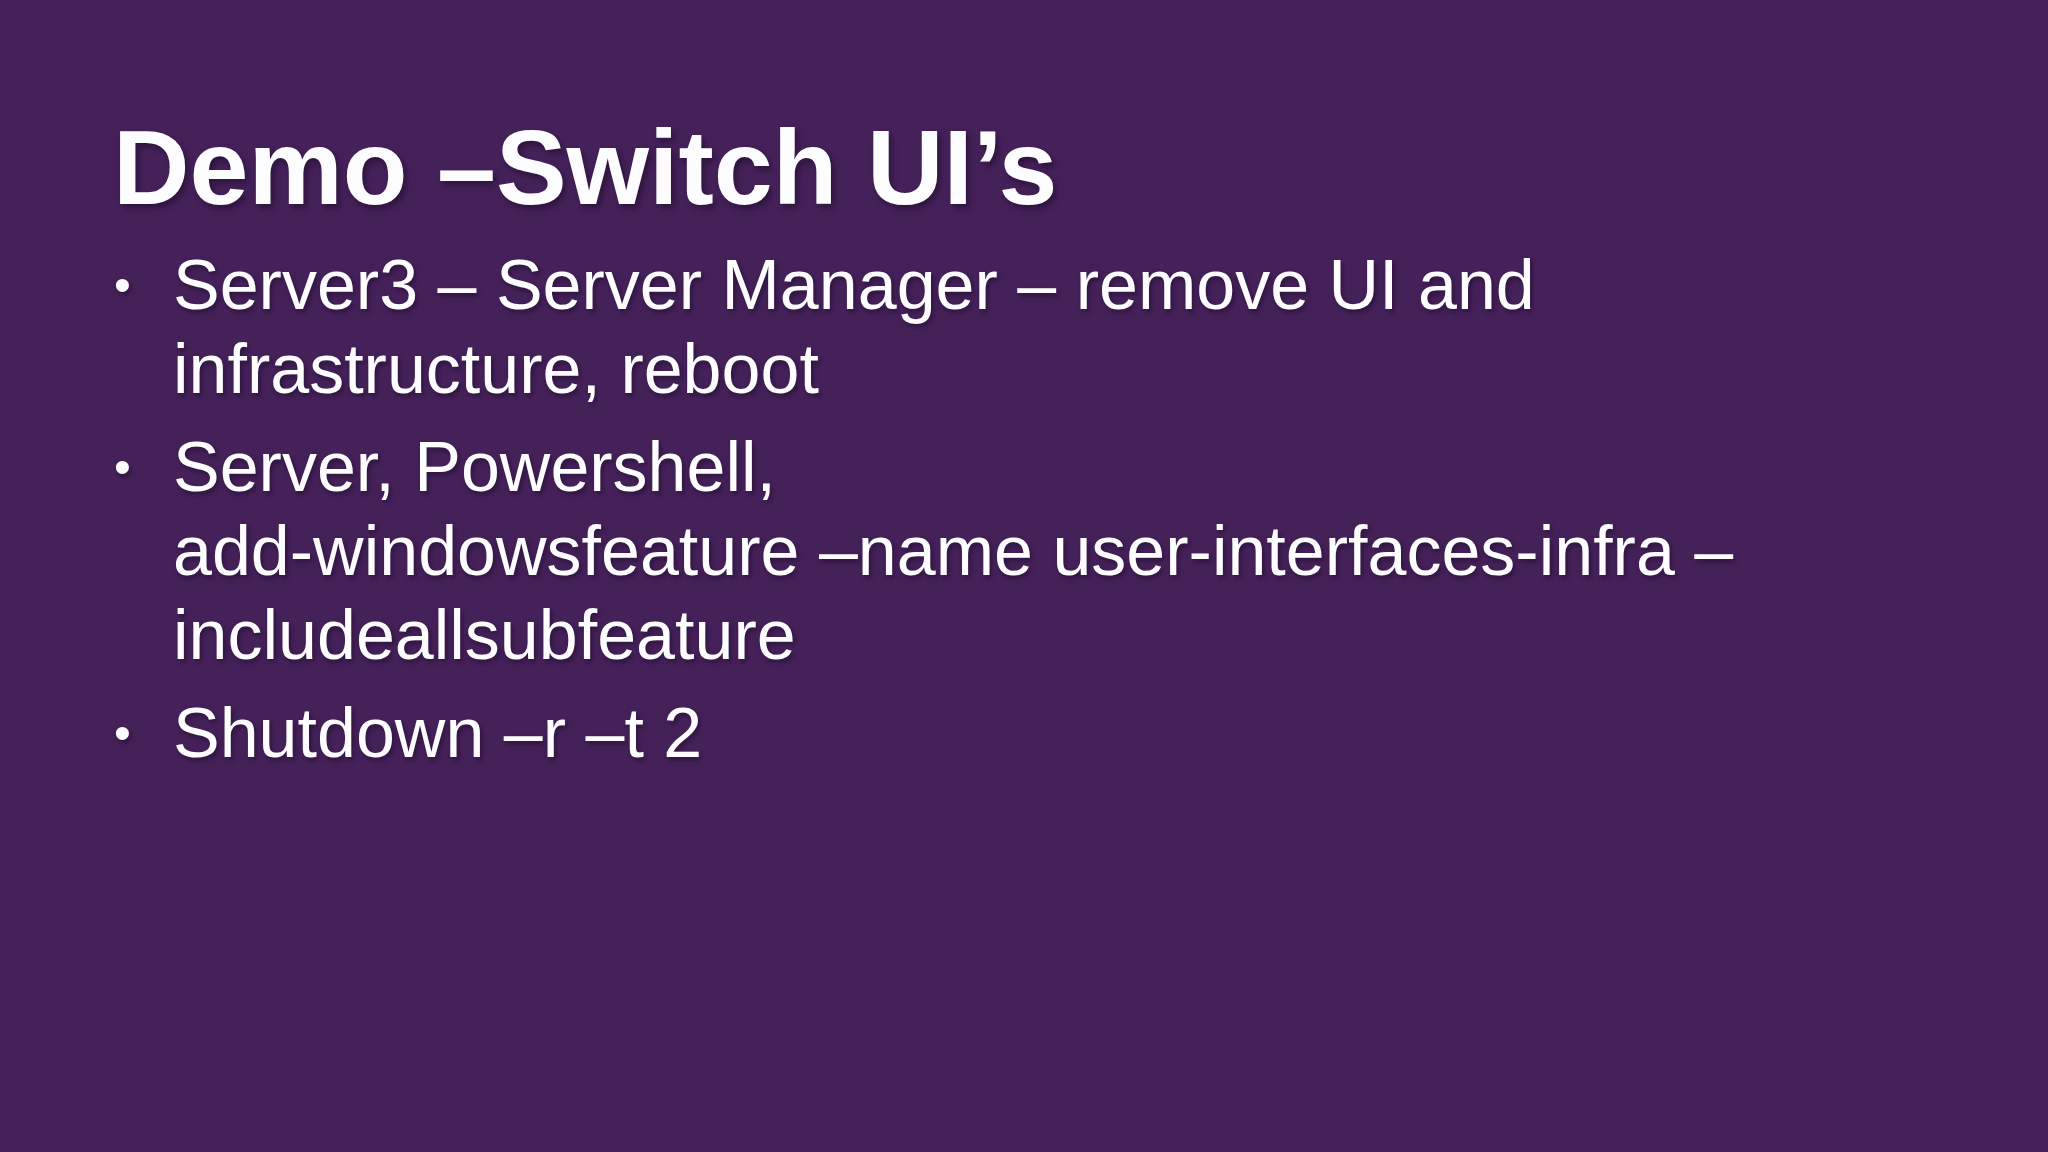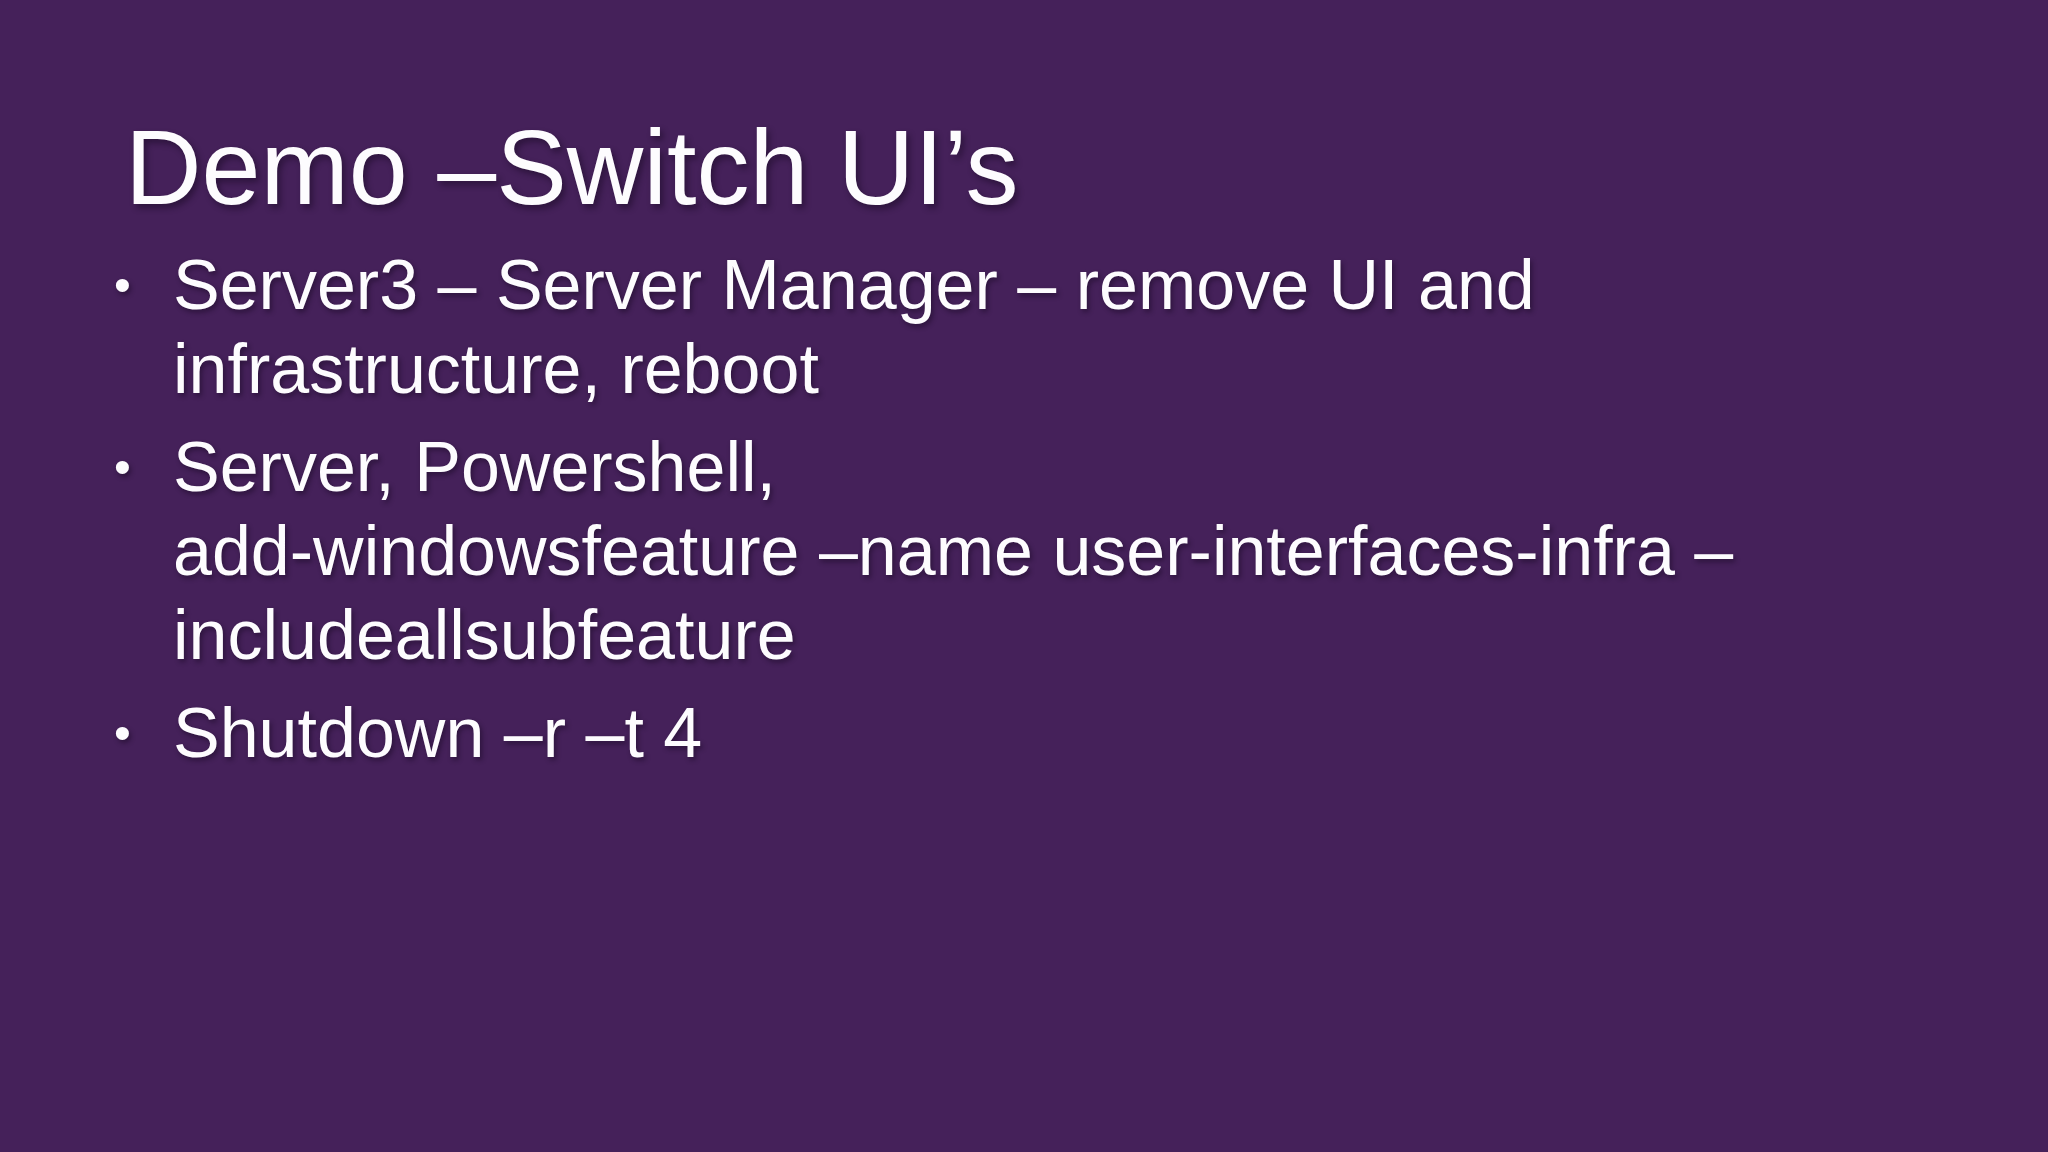--- a/index.html
+++ b/index.html
@@ -15,26 +15,25 @@
   }
   .slide {
     position: absolute;
     inset: 0;
   }
   .slide-title {
     position: absolute;
     left: 113px;
     top: 33px;
     font-size: 106px;
-    font-weight: 400;
+    font-weight: 700;
     line-height: 1.2;
     letter-spacing: 0px;
     white-space: nowrap;
     text-shadow: 3px 4px 6px rgba(15, 5, 25, 0.45);
-    margin-left: 12px;
   }
   .bullet-list {
     position: absolute;
     left: 112px;
     top: 243px;
     width: 1830px;
     list-style: none;
     margin: 0;
     padding: 0;
     font-size: 70px;
@@ -71,16 +70,16 @@
 infrastructure, reboot</span>
     </li>
     <li class="bullet-item">
       <span class="bullet-dot">•</span>
       <span class="bullet-text">Server, Powershell,
 add-windowsfeature –name user-interfaces-infra –
 includeallsubfeature</span>
     </li>
     <li class="bullet-item">
       <span class="bullet-dot">•</span>
-      <span class="bullet-text">Shutdown –r –t 4</span>
+      <span class="bullet-text">Shutdown –r –t 2</span>
     </li>
   </ul>
 </div>
 
 </body></html>

